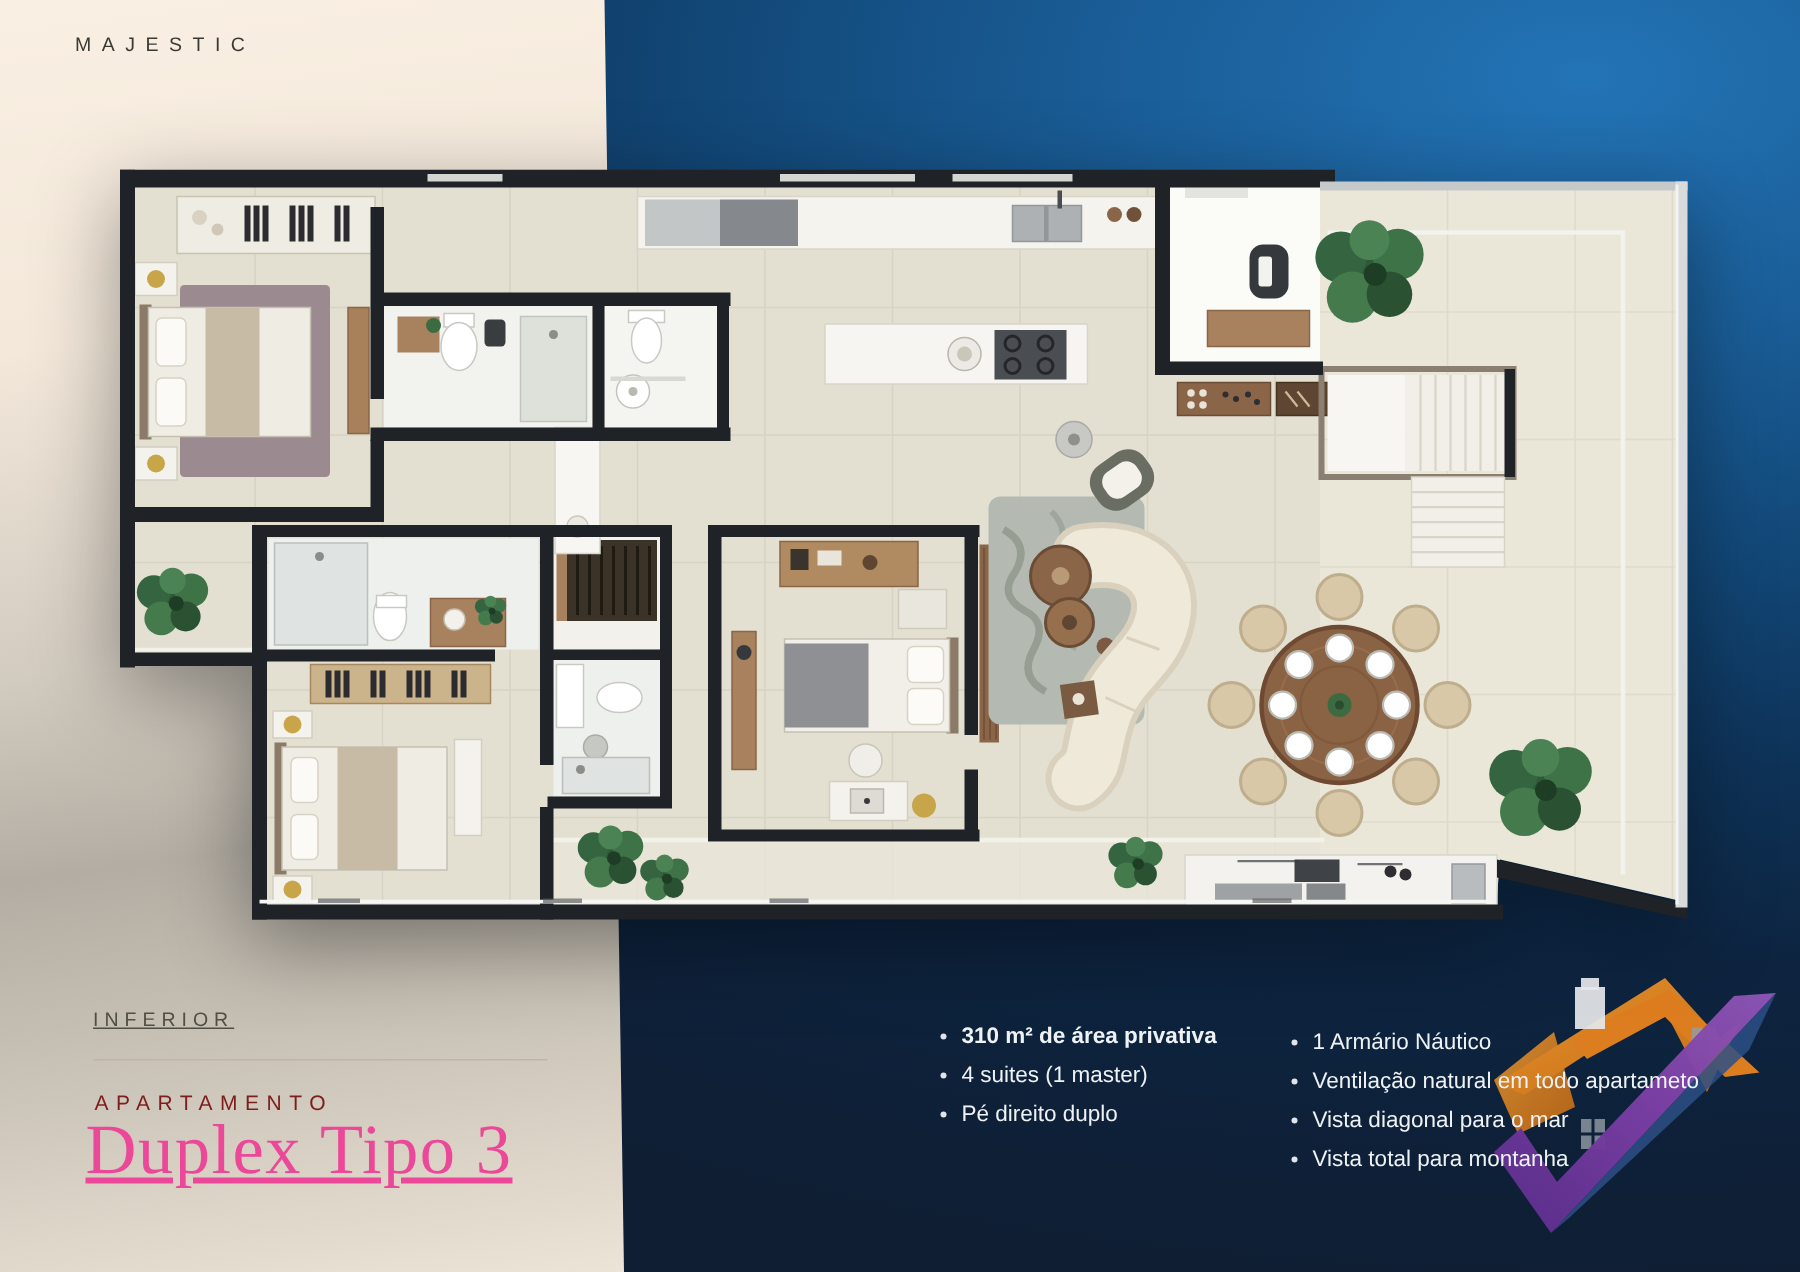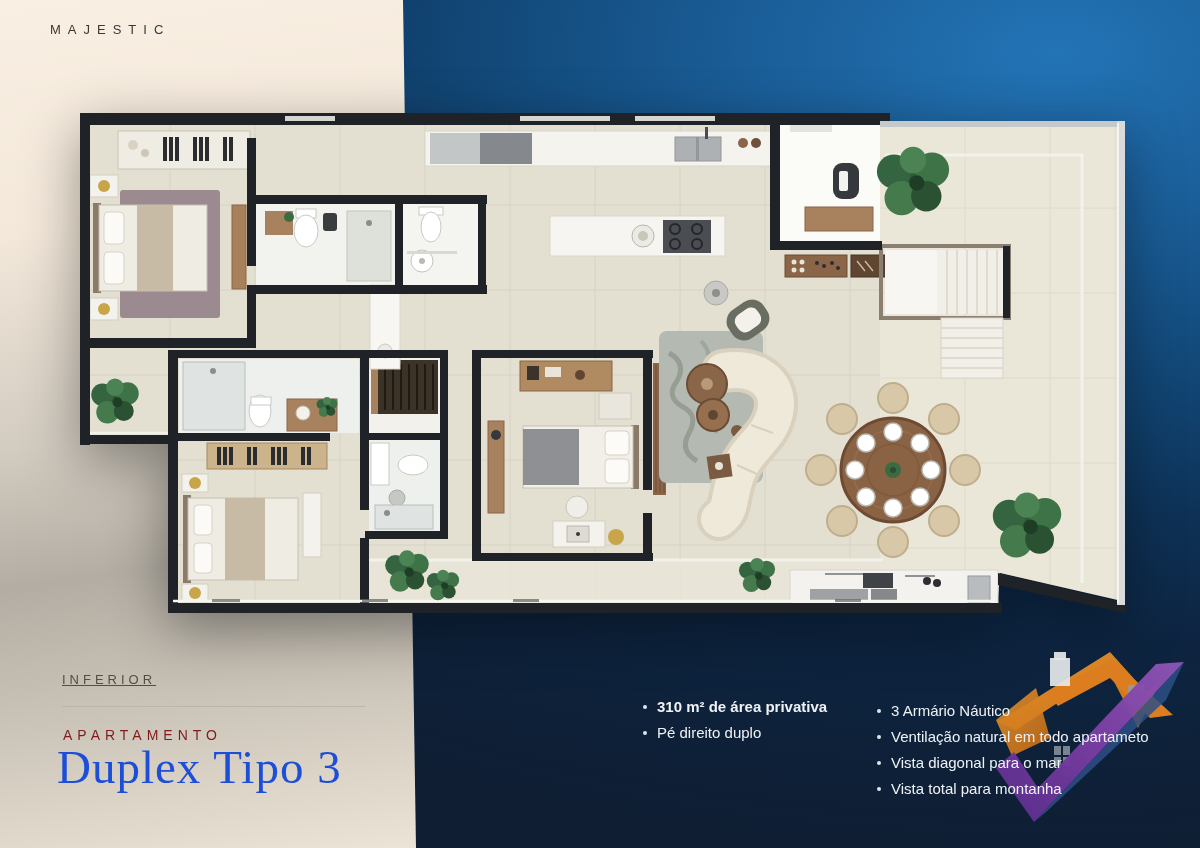--- a/index.html
+++ b/index.html
@@ -24,23 +24,23 @@
   .divider{
     position:absolute;left:62px;top:706px;width:303px;height:1px;background:#bdb5a7;
   }
   .category-label{
     position:absolute;left:63px;top:727px;font-size:14px;letter-spacing:5px;
     color:#7f1d1d;font-weight:500;
   }
   .plan-title{
     position:absolute;left:57px;top:740px;font-size:47px;
     font-family:"Liberation Serif","DejaVu Serif",serif;
-    color:#1d4ed8;letter-spacing:1px;font-weight:400;
-  }
-  .features{position:absolute;list-style:none;margin:16px;padding:0;z-index:3;}
+    color:#ec4899;letter-spacing:1px;font-weight:400;text-decoration:underline;
+  }
+  .features{position:absolute;list-style:none;margin:0;padding:0;z-index:3;}
   .features li{display:flex;gap:10px;margin-bottom:7px;font-size:15px;line-height:19px;color:#eef2f5;}
   .features .dot{width:4px;height:4px;border-radius:50%;background:#dfe5ea;margin-top:8px;flex:0 0 4px;}
   .features-left{left:627px;top:681px;width:250px;}
   .features-right{left:861px;top:685px;width:320px;}
   .features li.bold span{font-weight:bold;}
   .logo-mark{position:absolute;left:988px;top:640px;z-index:2;}
   .plan{position:absolute;left:75px;top:113px;z-index:1;filter:drop-shadow(0 16px 28px rgba(0,0,0,0.38));}
 </style>
 </head>
 <body>
@@ -89,27 +89,31 @@
   </g>
 </svg>
 
 <ul class="features features-left">
   <li class="bold">
       <i class="dot"></i>
       <span>310 m² de área privativa</span>
     </li>
   <li>
       <i class="dot"></i>
+      <span>4 suites (1 master)</span>
+    </li>
+  <li>
+      <i class="dot"></i>
       <span>Pé direito duplo</span>
     </li>
 </ul>
 <ul class="features features-right">
   <li>
       <i class="dot"></i>
-      <span>3 Armário Náutico</span>
+      <span>1 Armário Náutico</span>
     </li>
   <li>
       <i class="dot"></i>
       <span>Ventilação natural em todo apartameto</span>
     </li>
   <li>
       <i class="dot"></i>
       <span>Vista diagonal para o mar</span>
     </li>
   <li>

